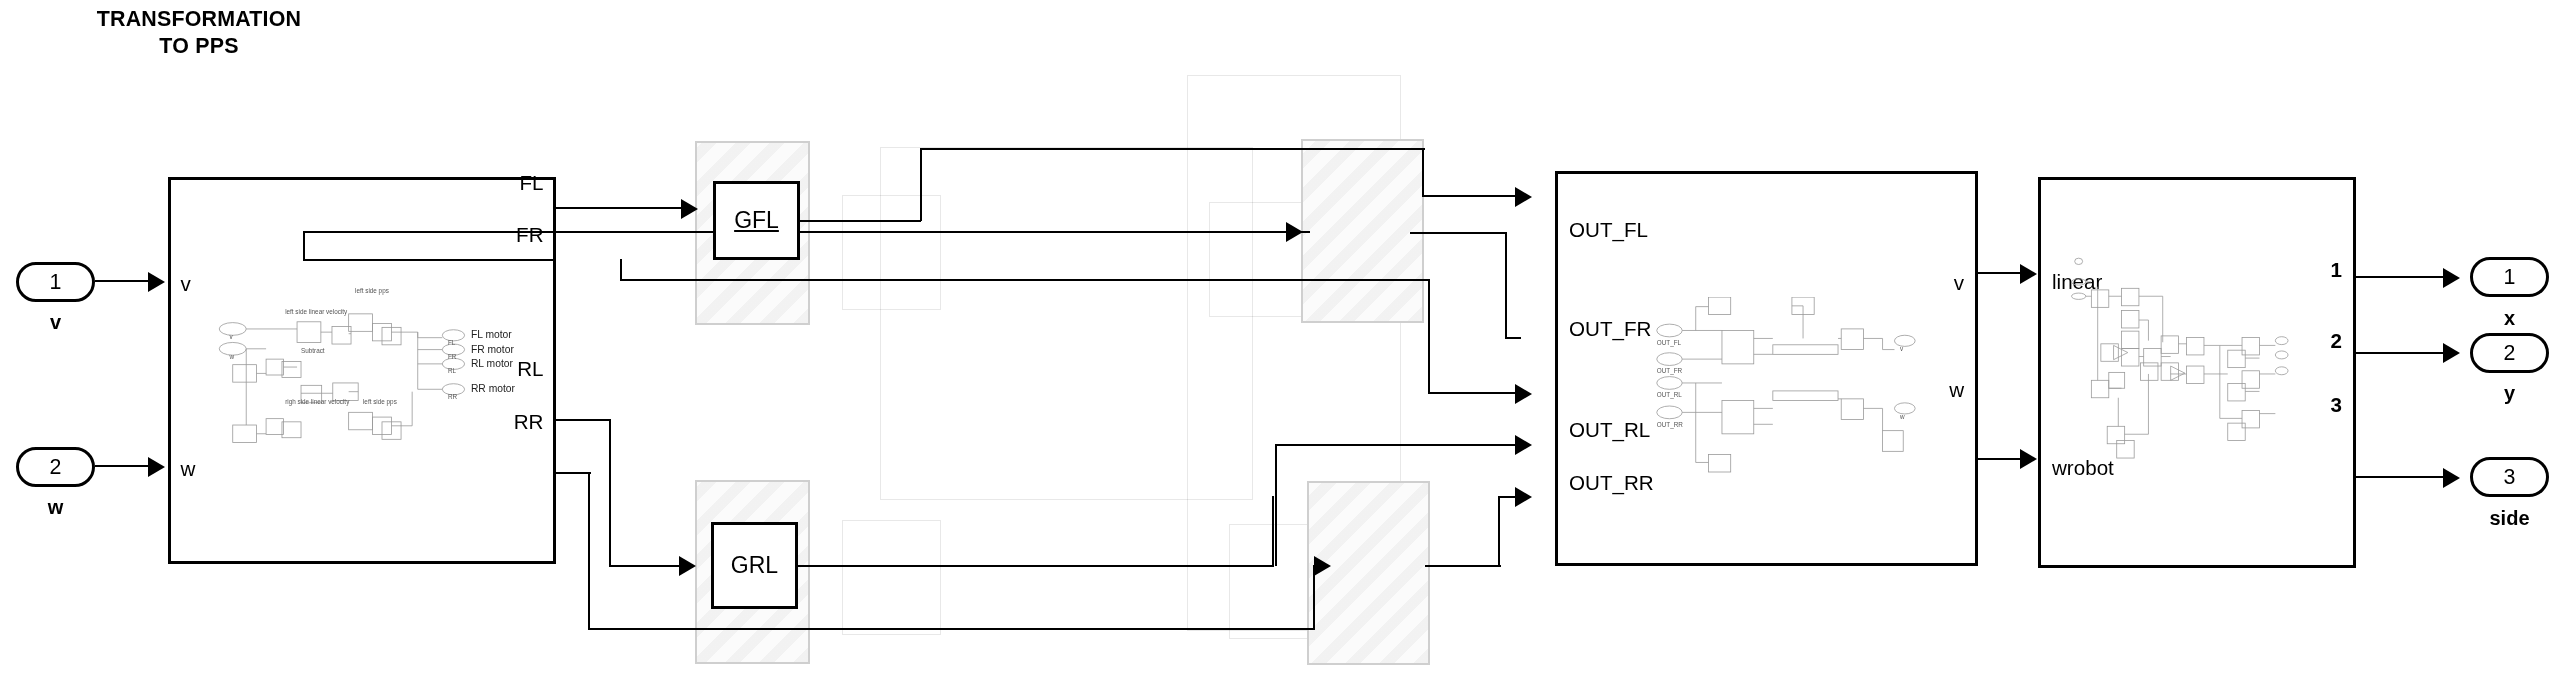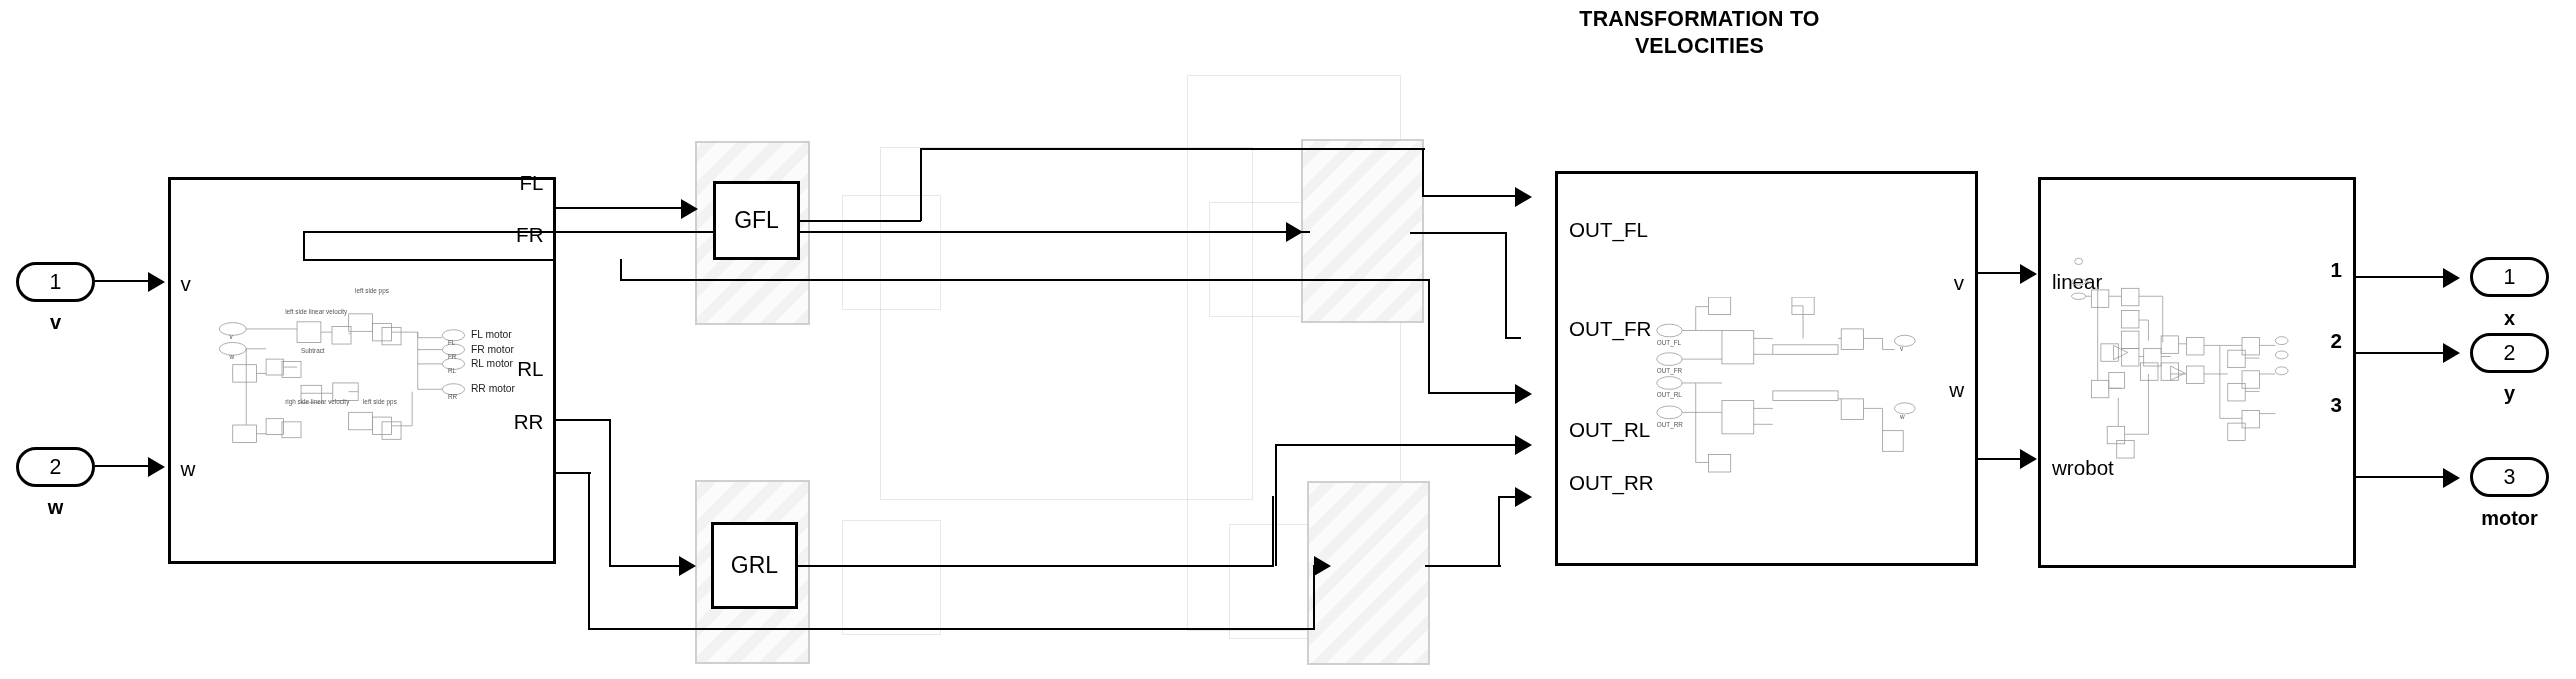--- a/index.html
+++ b/index.html
@@ -133,24 +133,24 @@
     font-size:13px;
     fill:#222;
     font-family:"Liberation Sans", sans-serif;
   }
 </style>
 </head>
 <body>
 
 <div id="stage">
 
-
-
-  <div class="section-title" style="left:1493px; top:6.4px; width:413px;">TRANSFORMATION TO
-VELOCITIES</div>
+  <div class="section-title" style="left:32px;  top:6.4px;  width:334px;">TRANSFORMATION
+TO PPS</div>
+
+
 
 
   <div class="ghost" style="left:880px; top:147px; width:373px;  height:353px;"></div>
   <div class="ghost" style="left:842px; top:195px; width:99px;  height:115px;"></div>
   <div class="ghost" style="left:1209px; top:202px; width:107px;  height:115px;"></div>
   <div class="ghost" style="left:842px; top:520px; width:99px;  height:115px;"></div>
   <div class="ghost" style="left:1229px; top:524px; width:107px;  height:115px;"></div>
   <div class="ghost" style="left:1187px; top:75px;  width:214px;  height:556px;"></div>
 
   <div class="ioport" style="left:16px; top:262px; width:79px; height:40px;">
@@ -218,21 +218,21 @@
     <span class="port-label left" style="left:9.5px; top:94px;">v</span>
     <span class="port-label left" style="left:9.5px; top:279px;">w</span>
 
     <span class="port-label right" style="right:9.5px; top:-7.1px;">FL</span>
     <span class="port-label right" style="right:9.5px; top:45px;">FR</span>
     <span class="port-label right" style="right:9.5px; top:179px;">RL</span>
     <span class="port-label right" style="right:9.5px; top:232px;">RR</span>
   </div>
 
   <div class="hatch" style="left:695px; top:141px; width:115px; height:184px;"></div>
-  <div class="gblock" style="left:713px; top:181px; width:87px; height:79px;">
+  <div class="gblock" style="left:713px; top:181px; width:87px; height:79px;text-decoration:underline;">
     <span>GFL</span>
   </div>
 
   <div class="hatch" style="left:1301px; top:139px; width:123px; height:184px;"></div>
 
   <div class="hatch" style="left:695px; top:480px; width:115px; height:184px;"></div>
   <div class="gblock" style="left:711px; top:522px; width:87px; height:87px;">
     <span>GRL</span>
   </div>
 
@@ -337,21 +337,21 @@
   <div class="ioport-caption" style="left:2470px; top:307px; width:79px;">x</div>
 
   <div class="ioport" style="left:2470px; top:333px; width:79px; height:40px;">
     <span>2</span>
   </div>
   <div class="ioport-caption" style="left:2470px; top:382px; width:79px;">y</div>
 
   <div class="ioport" style="left:2470px; top:457px; width:79px; height:40px;">
     <span>3</span>
   </div>
-  <div class="ioport-caption" style="left:2462px; top:507px; width:95px;">motor</div>
+  <div class="ioport-caption" style="left:2462px; top:507px; width:95px;">side</div>
 
   <div class="wire h" style="left:555px; top:207px; width:131px;"></div>
   <div class="arrow" style="left:681px; top:199px;"></div>
 
   <div class="wire h" style="left:555px; top:259px; width:0px;"></div>
   <div class="wire h" style="left:303px; top:259px; width:253px;"></div>
   <div class="wire v" style="left:303px; top:231px; height:30px;"></div>
   <div class="wire h" style="left:303px; top:231px; width:1007px;"></div>
   <div class="arrow" style="left:1286px; top:222px;"></div>
 

